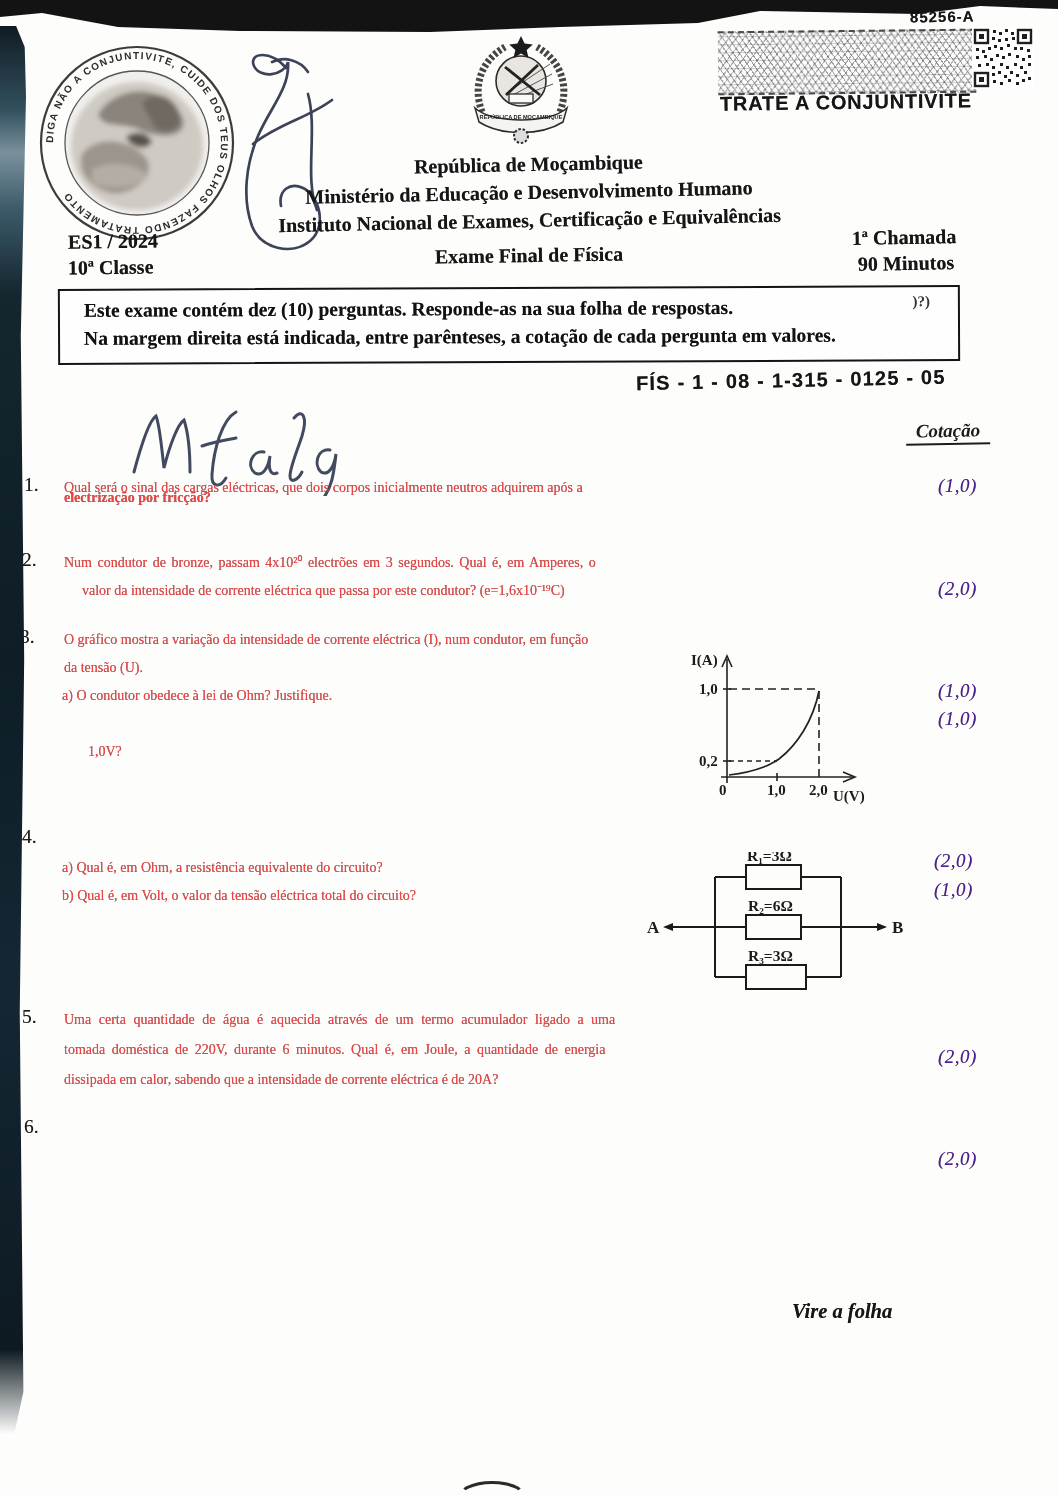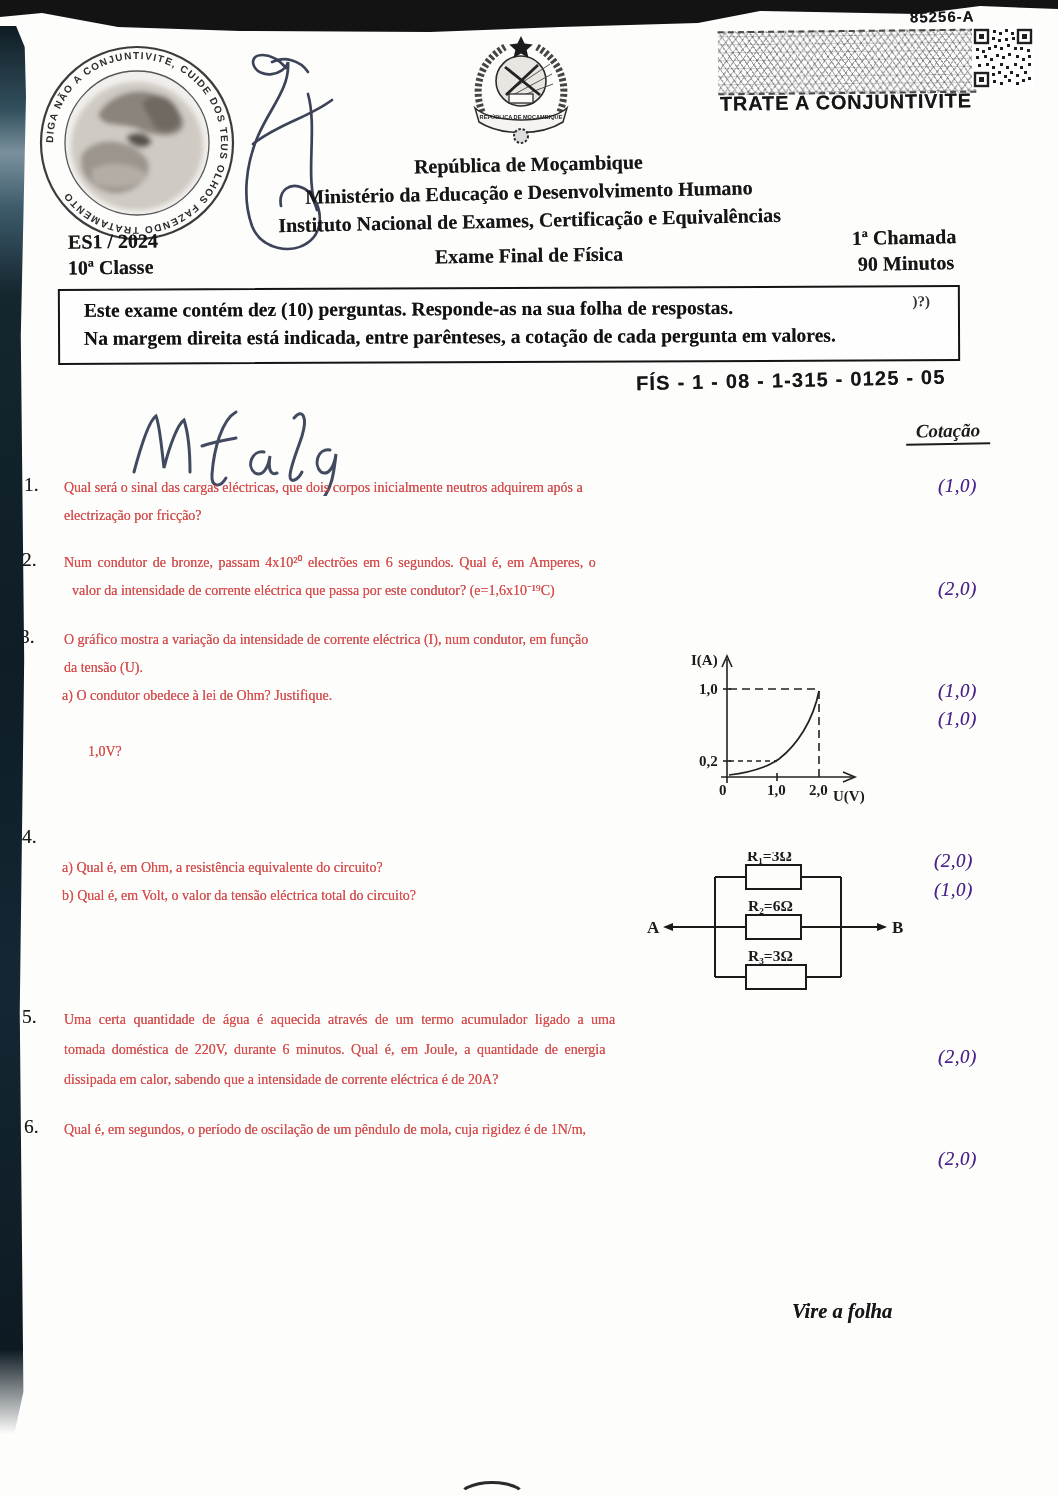--- a/index.html
+++ b/index.html
@@ -148,26 +148,26 @@
       <path d="M118,16 C104,24 96,52 94,78 C93,92 102,92 108,82"></path>
       <path d="M84,50 C96,46 108,44 118,42"></path>
       <path d="M146,56 C134,54 128,70 137,77 C144,81 150,73 152,60 C150,72 152,80 159,77"></path>
       <path d="M176,22 C184,12 190,20 184,40 C178,58 172,72 172,80 C172,88 180,84 184,76"></path>
       <path d="M212,54 C200,52 195,68 203,76 C210,80 216,72 218,58 C216,76 214,94 202,106"></path>
     </g>
   </svg>
 
   <div class="qnum" style="left:24px;top:474px;">1.</div>
   <div class="abs bline" style="left:64px;top:474px;">Qual será o sinal das cargas eléctricas, que dois corpos inicialmente neutros adquirem após a</div>
-  <div class="abs bline" style="left:64px;top:502px;">electrização por fricção?</div>
+  <div class="abs bline" style="left:64px;top:484px;font-weight:bold;">electrização por fricção?</div>
   <div class="score" style="left:938px;top:475px;">(1,0)</div>
 
   <div class="qnum" style="left:22px;top:549px;">2.</div>
-  <div class="abs bline" style="left:64px;top:549px;word-spacing:2px;">Num condutor de bronze, passam 4x10²⁰ electrões em 6 segundos. Qual é, em Amperes, o</div>
-  <div class="abs bline" style="left:72px;top:577px;">valor da intensidade de corrente eléctrica que passa por este condutor? (e=1,6x10⁻¹⁹C)</div>
+  <div class="abs bline" style="left:64px;top:549px;word-spacing:2px;">Num condutor de bronze, passam 4x10²⁰ electrões em 3 segundos. Qual é, em Amperes, o</div>
+  <div class="abs bline" style="left:82px;top:577px;">valor da intensidade de corrente eléctrica que passa por este condutor? (e=1,6x10⁻¹⁹C)</div>
   <div class="score" style="left:938px;top:578px;">(2,0)</div>
 
   <div class="qnum" style="left:20px;top:626px;">3.</div>
   <div class="abs bline" style="left:64px;top:626px;">O gráfico mostra a variação da intensidade de corrente eléctrica (I), num condutor, em função</div>
   <div class="abs bline" style="left:64px;top:654px;">da tensão (U).</div>
   <div class="abs bline" style="left:62px;top:682px;">a) O condutor obedece à lei de Ohm? Justifique.</div>
   <div class="score" style="left:938px;top:680px;">(1,0)</div>
   <div class="score" style="left:938px;top:708px;">(1,0)</div>
   <div class="abs bline" style="left:88px;top:738px;">1,0V?</div>
 
@@ -227,19 +227,18 @@
     </g>
   </svg>
 
   <div class="qnum" style="left:22px;top:1006px;">5.</div>
   <div class="abs bline" style="left:64px;top:1006px;word-spacing:4px;">Uma certa quantidade de água é aquecida através de um termo acumulador ligado a uma</div>
   <div class="abs bline" style="left:64px;top:1036px;word-spacing:3px;">tomada doméstica de 220V, durante 6 minutos. Qual é, em Joule, a quantidade de energia</div>
   <div class="abs bline" style="left:64px;top:1066px;">dissipada em calor, sabendo que a intensidade de corrente eléctrica é de 20A?</div>
   <div class="score" style="left:938px;top:1046px;">(2,0)</div>
 
   <div class="qnum" style="left:24px;top:1116px;">6.</div>
-  <div class="abs bline" style="left:64px;top:1116px;">Qual é, em segundos, o período de oscilação de um pêndulo de mola, cuja rigidez é de 1N/m,</div>
   <div class="score" style="left:938px;top:1148px;">(2,0)</div>
 
   <div class="abs vire">Vire a folha</div>
   <div class="abs punch"></div>
 
 </div>
 
 </body></html>

